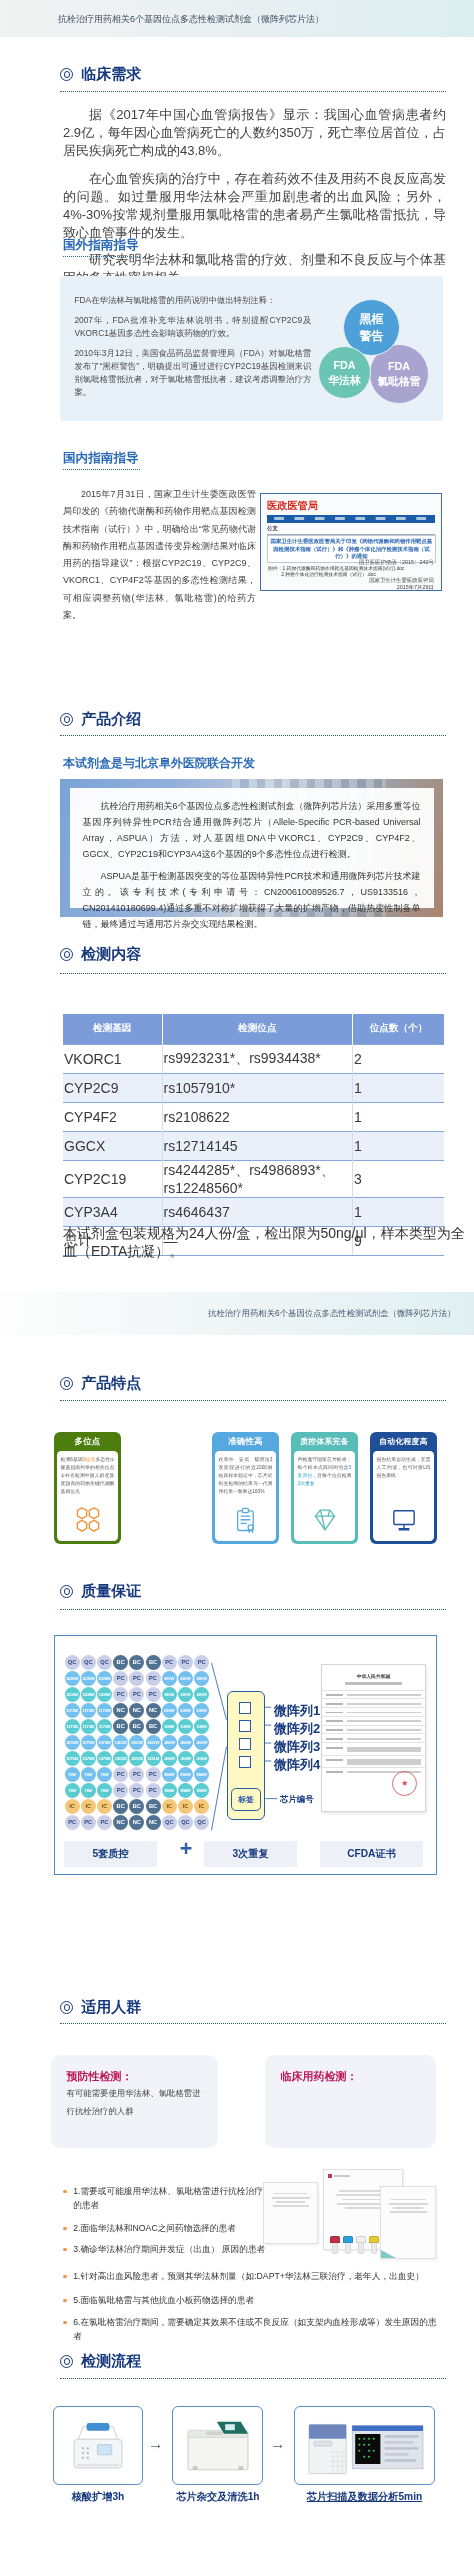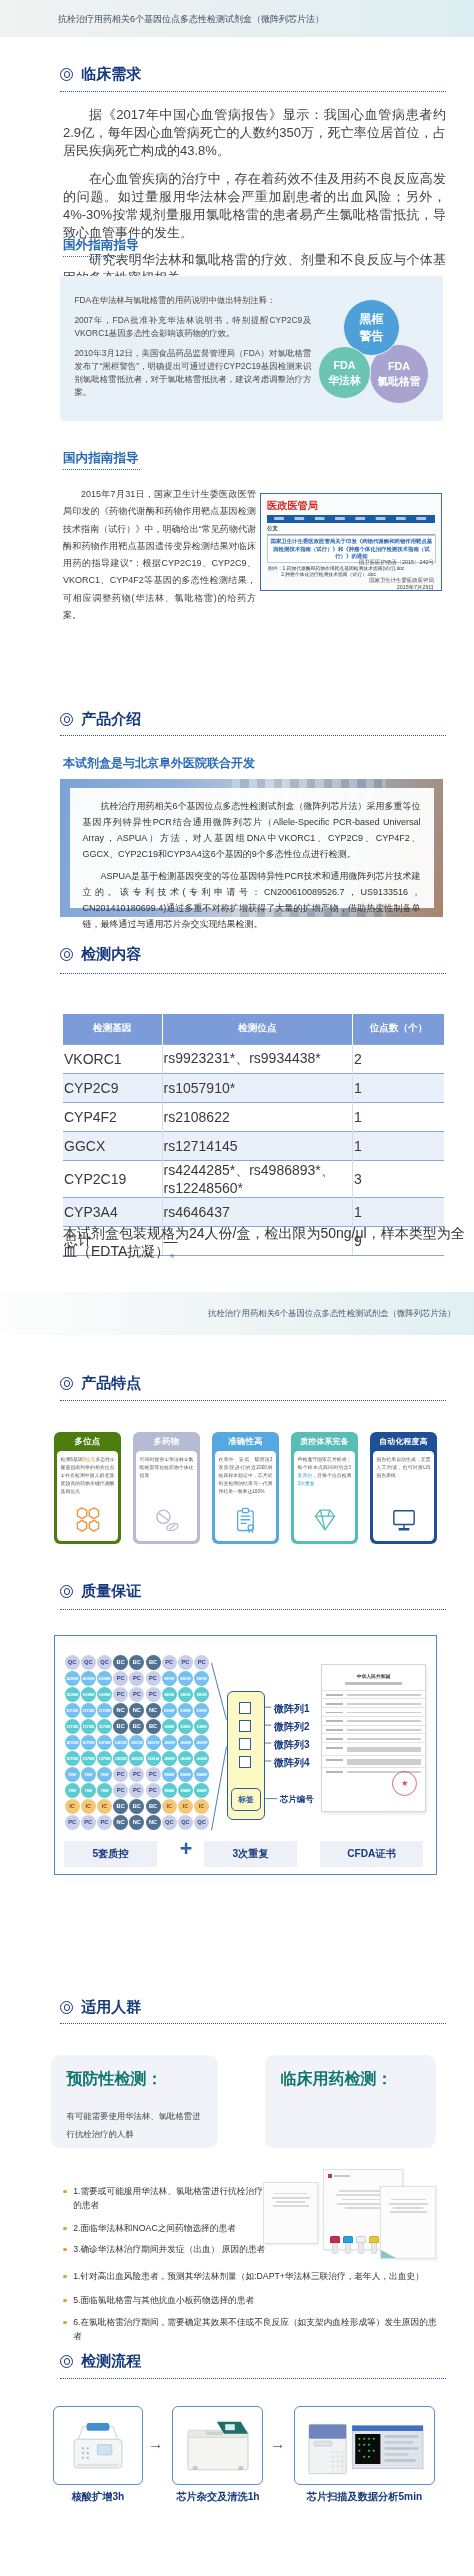--- a/index.html
+++ b/index.html
@@ -82,37 +82,37 @@
   .lav{background:#c9cfe8;color:#33477e;}
   .dark{background:#50718f;color:#fff;}
   .w{background:#74c1f0;color:#fff;}
   .m{background:#5bcdd2;color:#fff;}
   .ic{background:#f5c879;color:#7a5516;}
   .chip{position:absolute;left:172px;top:55px;width:38px;height:129px;border:1.2px solid #2c5ca6;border-radius:6px;background:#fef9c3;box-sizing:border-box;}
   .chipsq{position:absolute;left:10.8px;width:10.2px;height:10.2px;border:1.2px solid #2c5ca6;background:#fff;}
   .chiptagbox{position:absolute;left:3px;right:3px;top:96px;height:23px;border:1.2px solid #2c5ca6;border-radius:4.8px;
               box-sizing:border-box;display:flex;align-items:center;justify-content:center;
               font-size:7.8px;font-weight:bold;color:#2c5ca6;}
-  .chiplabel{position:absolute;left:219px;font-size:10px;color:#17397e;font-weight:bold;}
+  .chiplabel{position:absolute;left:219px;font-size:13px;color:#17397e;font-weight:bold;}
   .chipno{position:absolute;left:225px;top:158px;font-size:8.4px;color:#17397e;font-weight:bold;}
   .cert{position:absolute;left:266px;top:28px;width:103px;height:146px;background:#fff;border:0.6px solid #d5d5d5;
         box-shadow:1.2px 1.8px 3.6px rgba(0,0,0,.12);}
   .cert-t1{margin-top:8.4px;text-align:center;font-size:4.8px;font-weight:bold;color:#333;}
   .cert-t2{height:2.4px;width:57px;background:#8a8a8a;margin:3px auto 4.8px;opacity:.55;}
   .cert-row{display:flex;border-top:0.6px solid #e4e4e4;padding:2.4px 4.2px;gap:4.2px;}
   .cl{width:16.7px;height:1.8px;background:#b5b5b5;margin-top:1.2px;flex:0 0 auto;}
   .cv{flex:1;height:1.8px;background:#cecece;margin-top:1.2px;}
   .stamp{position:absolute;right:7.8px;bottom:15.5px;width:23px;height:23px;border:1.5px solid rgba(210,80,90,.85);
          border-radius:50%;display:flex;align-items:center;justify-content:center;color:rgba(210,60,70,.9);font-size:8.4px;}
   .badge{position:absolute;top:205px;height:26px;background:#edf1f7;display:flex;align-items:center;justify-content:center;
          font-size:10.2px;font-weight:bold;color:#17397e;}
   .plus{position:absolute;top:201px;left:118px;width:26px;text-align:center;font-size:21.5px;color:#2d5fa9;font-weight:bold;}
   
   .acard{top:2055px;height:93px;background:#f1f3f8;border-radius:9.6px;box-sizing:border-box;padding:14.4px 15.5px;}
-  .acard h3{margin:0 0 17px;font-size:16px;color:#0f766e;}
+  .acard h3{margin:0 0 0;font-size:11px;color:#be185d;}
   .acard p{margin:0;font-size:8.4px;line-height:18px;color:#454545;}
   
   #bullets{left:0;top:2180px;width:474px;height:167px;}
   .bullet{position:absolute;left:63px;padding-left:10.2px;font-size:8.7px;line-height:13.8px;color:#333;box-sizing:border-box;}
   .bullet::before{content:"";position:absolute;left:0;top:4.8px;width:3.6px;height:3.6px;border-radius:50%;background:#f0973f;}
   
   #kit{left:263px;top:2169px;width:172px;height:90px;}
   .kbox{position:absolute;background:#fcfcfc;border:0.6px solid #e0e0e0;box-shadow:0.6px 1.2px 2.4px rgba(0,0,0,.08);}
   .kbar{background:#d9d9d9;height:1.8px;margin:2.4px auto;}
   .kbrand{position:absolute;left:4.2px;top:4.2px;width:4.2px;height:4.2px;background:#c23b4e;}
@@ -271,34 +271,20 @@
       <div class="fcard" style="left: 54px; background: #4d7c0f;">
         <div class="fcard-title">多位点</div>
         <div class="fcard-inner">
           <div class="fcard-text"><span>检测6基因</span><span class="hl" style="color: rgb(239, 125, 26);">9位点</span><span>多态性①覆盖指南列举的相关位点②补充检测中国人群变异度较高的药物关键代谢酶基因位点</span></div>
           <div class="fcard-icon"><svg width="27.5" height="27.5" viewBox="0 0 46 46">
               <g fill="none" stroke="#f0973f" stroke-width="2.4">
                 <path transform="translate(13,12)" d="M0,-9 L7.8,-4.5 L7.8,4.5 L0,9 L-7.8,4.5 L-7.8,-4.5 Z"></path>
                 <path transform="translate(33,12)" d="M0,-9 L7.8,-4.5 L7.8,4.5 L0,9 L-7.8,4.5 L-7.8,-4.5 Z"></path>
                 <path transform="translate(13,33)" d="M0,-9 L7.8,-4.5 L7.8,4.5 L0,9 L-7.8,4.5 L-7.8,-4.5 Z"></path>
                 <path transform="translate(33,33)" d="M0,-9 L7.8,-4.5 L7.8,4.5 L0,9 L-7.8,4.5 L-7.8,-4.5 Z"></path>
-              </g>
-            </svg></div>
-        </div>
-      </div>
-      <div class="fcard" style="left: 133px; background: rgb(180, 187, 211);">
-        <div class="fcard-title">多药物</div>
-        <div class="fcard-inner">
-          <div class="fcard-text"><span>可同时提供①华法林②氯吡格雷等抗栓药物个体化指导</span></div>
-          <div class="fcard-icon"><svg width="27.5" height="27.5" viewBox="0 0 46 46">
-              <g fill="none" stroke="#b4bbd3" stroke-width="2.2">
-                <circle cx="17" cy="18" r="11"></circle>
-                <path d="M9 12 L25 24"></path>
-                <ellipse cx="32" cy="35" rx="9.5" ry="5.5" transform="rotate(-18 32 35)"></ellipse>
-                <path d="M27 39 L37 31"></path>
               </g>
             </svg></div>
         </div>
       </div>
       <div class="fcard" style="left: 212px; background: rgb(86, 169, 222);">
         <div class="fcard-title">准确性高</div>
         <div class="fcard-inner">
           <div class="fcard-text"><span>在阜外、安贞、毓璜顶3家医院进行的近2000例临床样本验证中，芯片试剂盒检测的结果与一代测序结果一致率达100%</span></div>
           <div class="fcard-icon"><svg width="27.5" height="27.5" viewBox="0 0 46 46">
               <g fill="none" stroke="#56a9de" stroke-width="2.2">
@@ -555,16 +541,16 @@
       </g>
       <rect x="136" y="32" width="56" height="4" fill="#b9c1cd"></rect>
         <rect x="136" y="42" width="48" height="4" fill="#c4cbd6"></rect>
       <rect x="136" y="52" width="56" height="4" fill="#b9c1cd"></rect>
         <rect x="136" y="62" width="40" height="4" fill="#c4cbd6"></rect>
       <rect x="136" y="72" width="52" height="4" fill="#b9c1cd"></rect>
     </svg>
   </div>
   <div class="wcap" style="left:38px;width:120px;">核酸扩增3h</div>
   <div class="wcap" style="left:158px;width:120px;">芯片杂交及清洗1h</div>
-  <div class="wcap" style="left:282px;width:165px;">芯片扫描及数据分析5min</div>
+  <div class="wcap" style="left:282px;width:165px;text-decoration:underline;">芯片扫描及数据分析5min</div>
 
 </div>
 
 
 </body></html>

